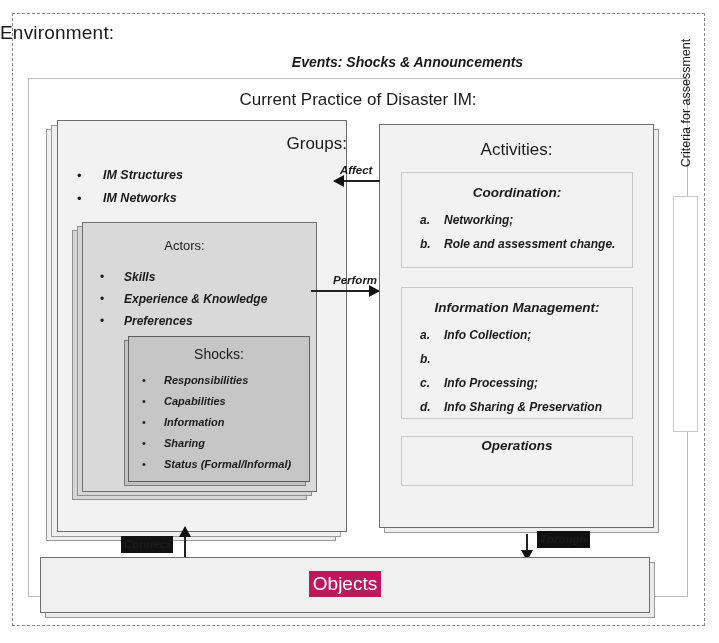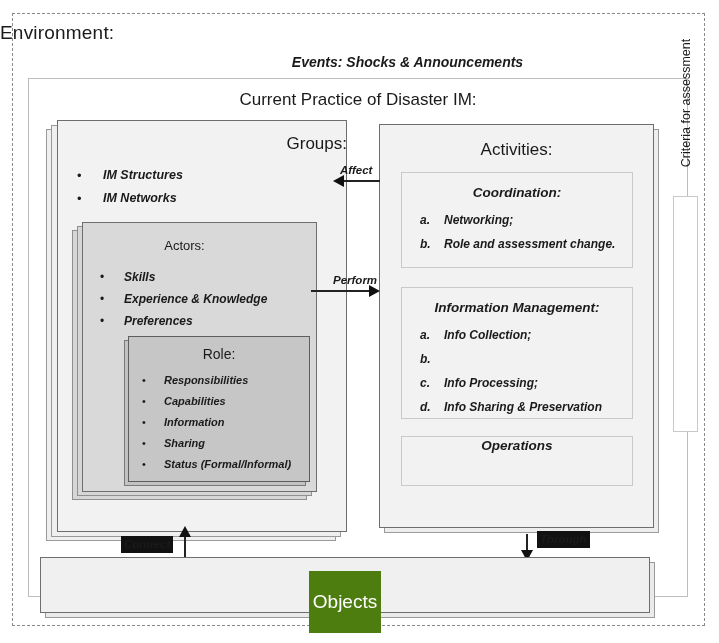--- a/index.html
+++ b/index.html
@@ -129,22 +129,22 @@
     color:#1a1a1a;margin-top:1px;
   }
 
   
   .obj-l1{left:5px;top:5px;width:610px;height:56px;background:#eaeaea;border-color:#9a9a9a;}
   .obj-top{left:0px;top:0px;width:610px;height:56px;background:#f0f0f0;border-color:#6e6e6e;}
   .obj-label{
     position:absolute;left:0;top:14px;width:610px;text-align:center;
   }
   .hl{
-    background:#4d7c0f;color:#ffffff;
-    padding:19px 4px;font-size:19px;font-weight:400;
+    background:#be185d;color:#ffffff;
+    padding:1px 4px;font-size:19px;font-weight:400;
     display:inline-block;line-height:1.25;
   }
   .hl-sm{
     background:#111111;color:#ffffff;
     padding:1px 3px;font-size:11.5px;font-style:italic;font-weight:700;
     display:inline-block;line-height:1.3;
   }
 
   
   .criteria-box{
@@ -214,21 +214,21 @@
         <div class="li">
           <span class="bullet">•</span>
           <span>Preferences</span>
         </div>
       </div>
 
       <div class="stack" style="left:48px;top:114px;width:195px;height:152px;">
         <div class="layer roles-l1"></div>
         <div class="layer roles-top"></div>
 
-        <div class="roles-title">Role:</div>
+        <div class="roles-title">Shocks:</div>
         <div class="roles-list">
           <div class="li">
             <span class="bullet">•</span>
             <span>Responsibilities</span>
           </div>
           <div class="li">
             <span class="bullet">•</span>
             <span>Capabilities</span>
           </div>
           <div class="li">

